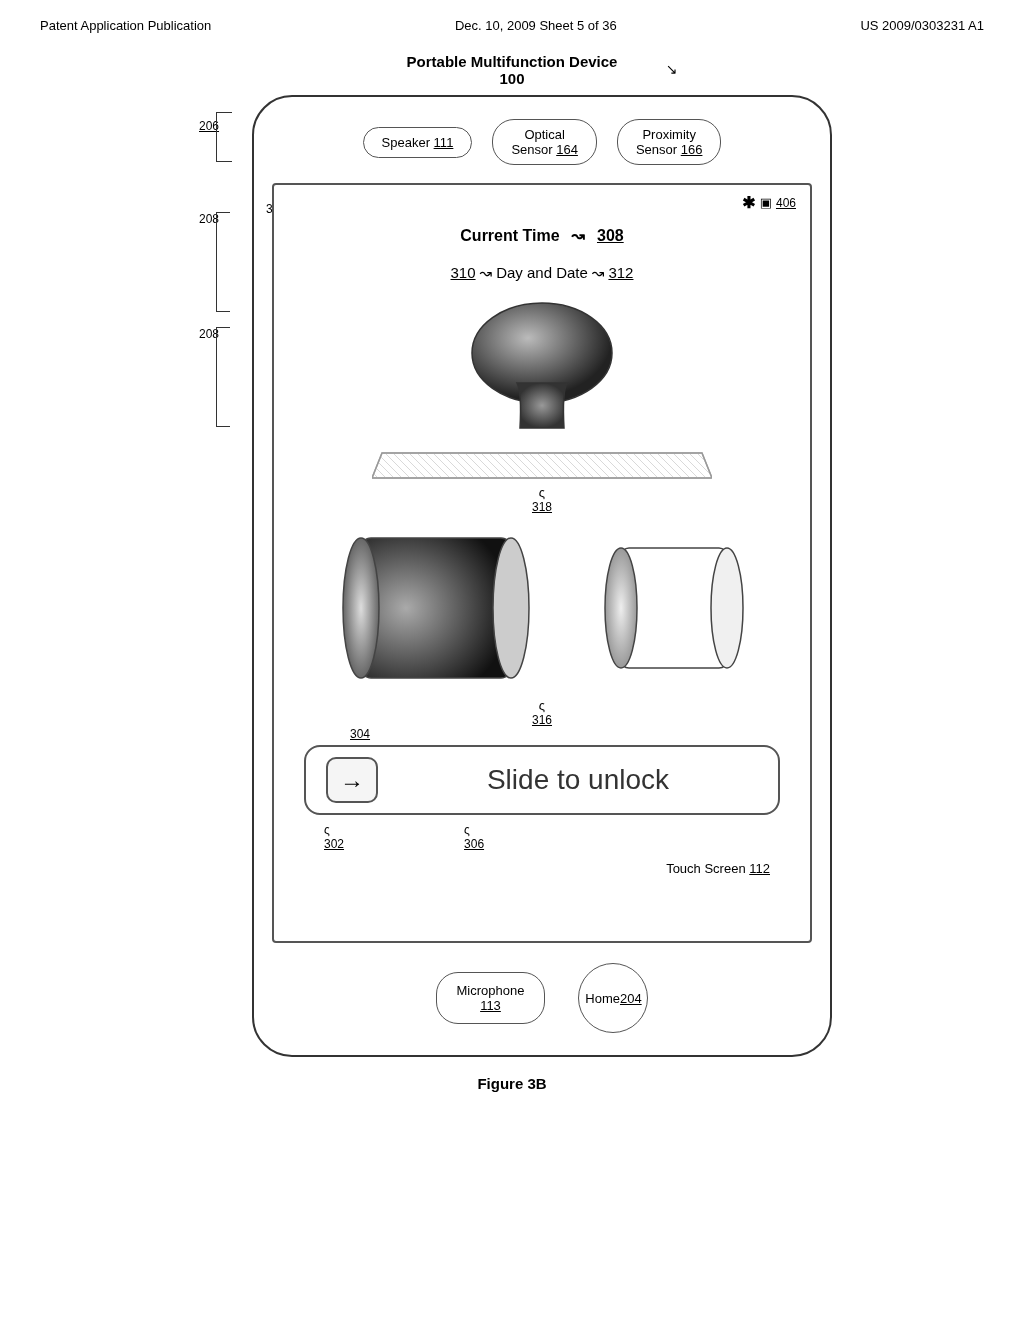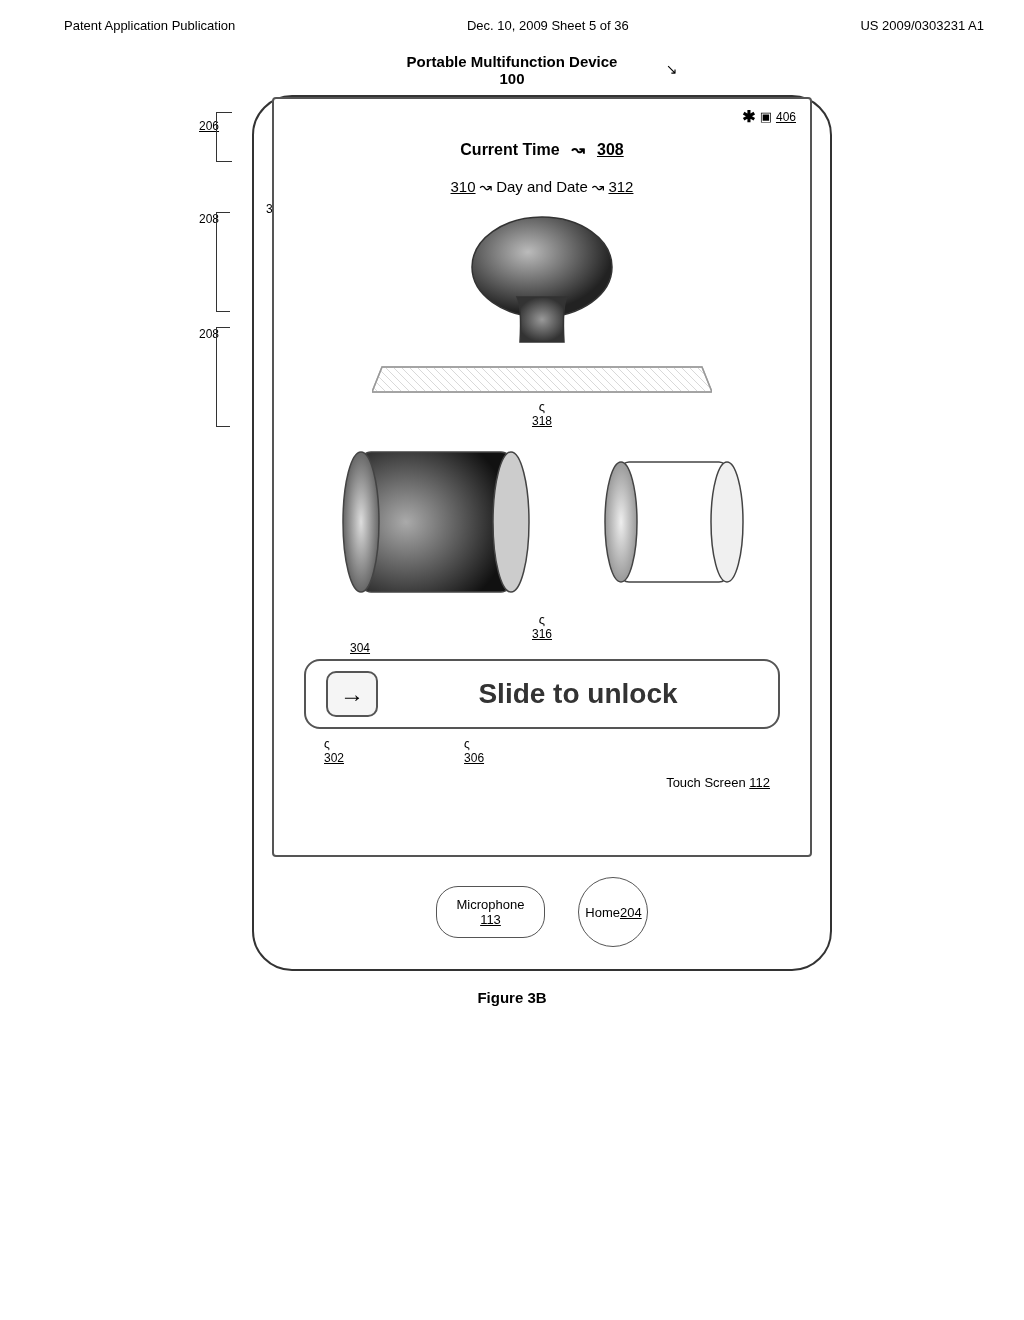--- a/index.html
+++ b/index.html
@@ -9,21 +9,21 @@
       background: #fff;
       font-family: Arial, Helvetica, sans-serif;
       position: relative;
       overflow: hidden;
     }
 
     
     .patent-header {
       display: flex;
       justify-content: space-between;
-      padding: 18px 40px 10px 64px;
+      padding: 18px 40px 10px 40px;
       font-size: 13px;
     }
 
     
     .main-content {
       display: flex;
       flex-direction: column;
       align-items: center;
       padding-top: 10px;
     }
@@ -188,21 +188,21 @@
       display: flex;
       align-items: center;
       justify-content: center;
       font-size: 24px;
       background: #f5f5f5;
       flex-shrink: 0;
     }
 
     .slide-text {
       font-size: 28px;
-      font-weight: 700;
+      font-weight: 400;
       color: #333;
       flex: 1;
       text-align: center;
     }
 
     .label-304 {
       position: absolute;
       top: -20px;
       left: 60px;
       font-size: 12px;
@@ -288,20 +288,34 @@
       <span class="title-arrow">↘</span>
     </div>
 
     <div class="phone-outer" style="position:relative; margin-left:60px;">
 
       <div style="position:absolute; left:-55px; top:22px; font-size:12px;">
         <div class="ref-underline">206</div>
       </div>
       <div style="position:absolute; left:-38px; top:15px; width:16px; height:50px; border-top:1.5px solid #333; border-left:1.5px solid #333; border-bottom:1.5px solid #333;"></div>
 
+      <div class="top-section">
+        <div class="sensor-box">
+          <span>Speaker</span>
+          <span class="ref-underline">111</span>
+        </div>
+        <div class="sensor-box" style="text-align:center;">
+          <div>Optical</div>
+          <div><span>Sensor</span> <span class="ref-underline">164</span></div>
+        </div>
+        <div class="sensor-box" style="text-align:center;">
+          <div>Proximity</div>
+          <div><span>Sensor</span> <span class="ref-underline">166</span></div>
+        </div>
+      </div>
 
       <div style="position:absolute; left:12px; top:105px; font-size:12px;">
         <span>300B</span>
       </div>
 
       <div style="position:absolute; left:-55px; top:115px; font-size:12px;">
         <span>208</span>
       </div>
       <div style="position:absolute; left:-38px; top:115px; width:14px; height:100px; border-top:1.5px solid #333; border-left:1.5px solid #333; border-bottom:1.5px solid #333;"></div>
 

